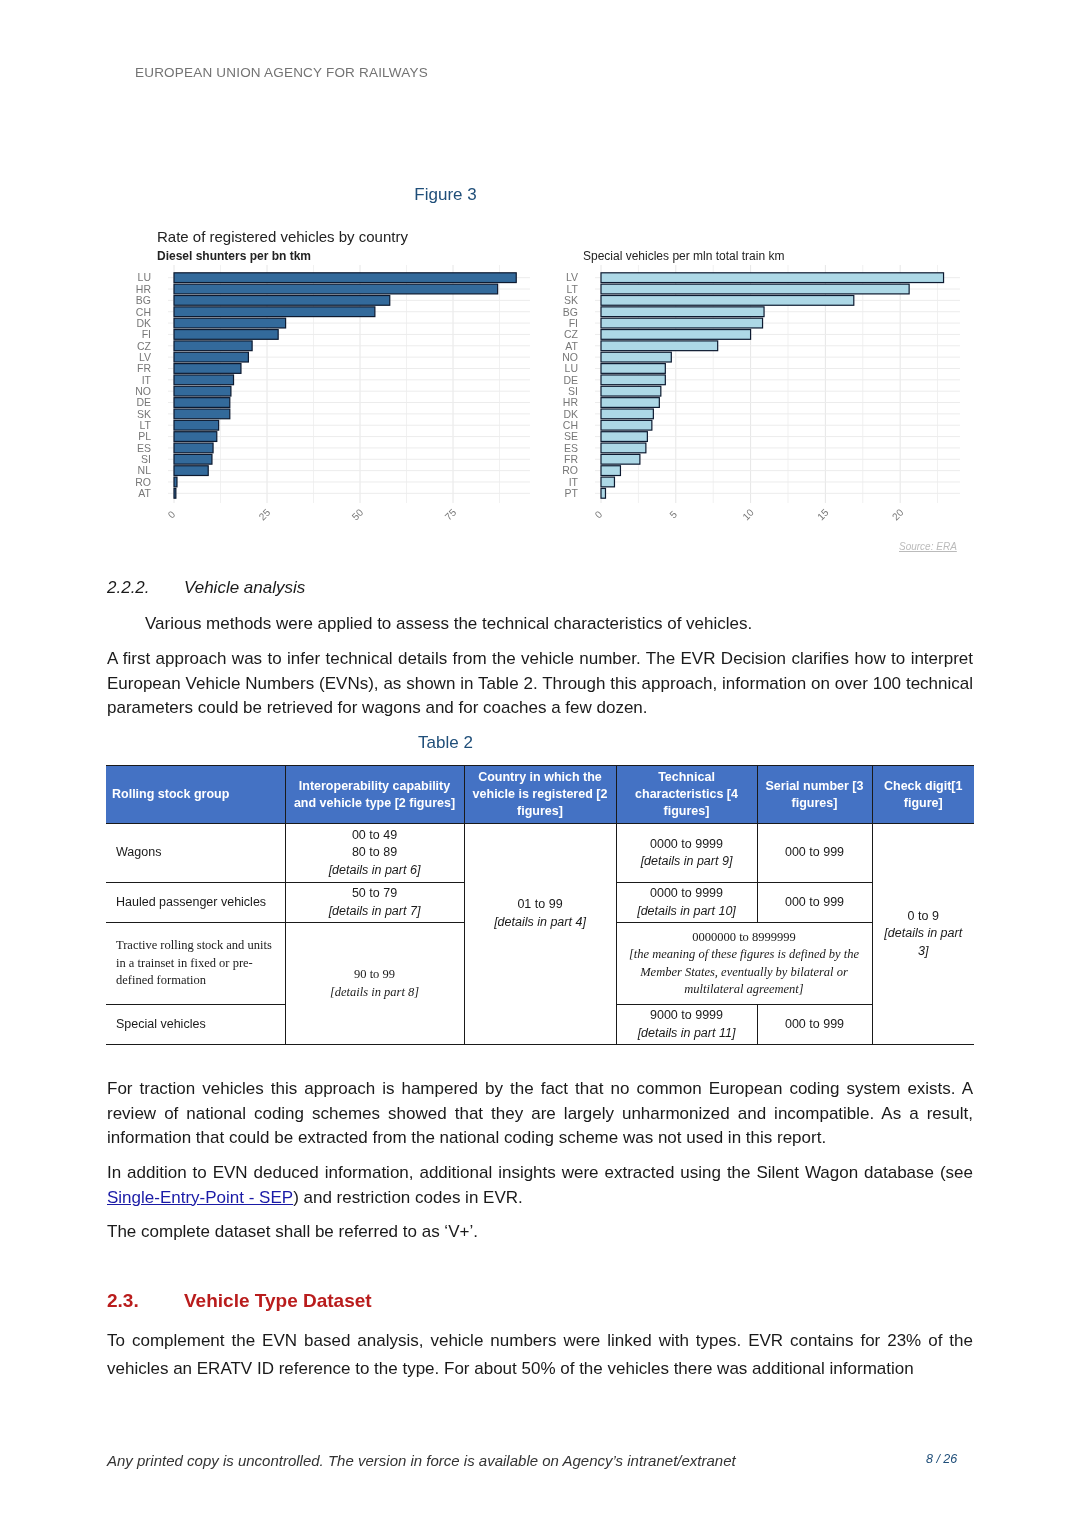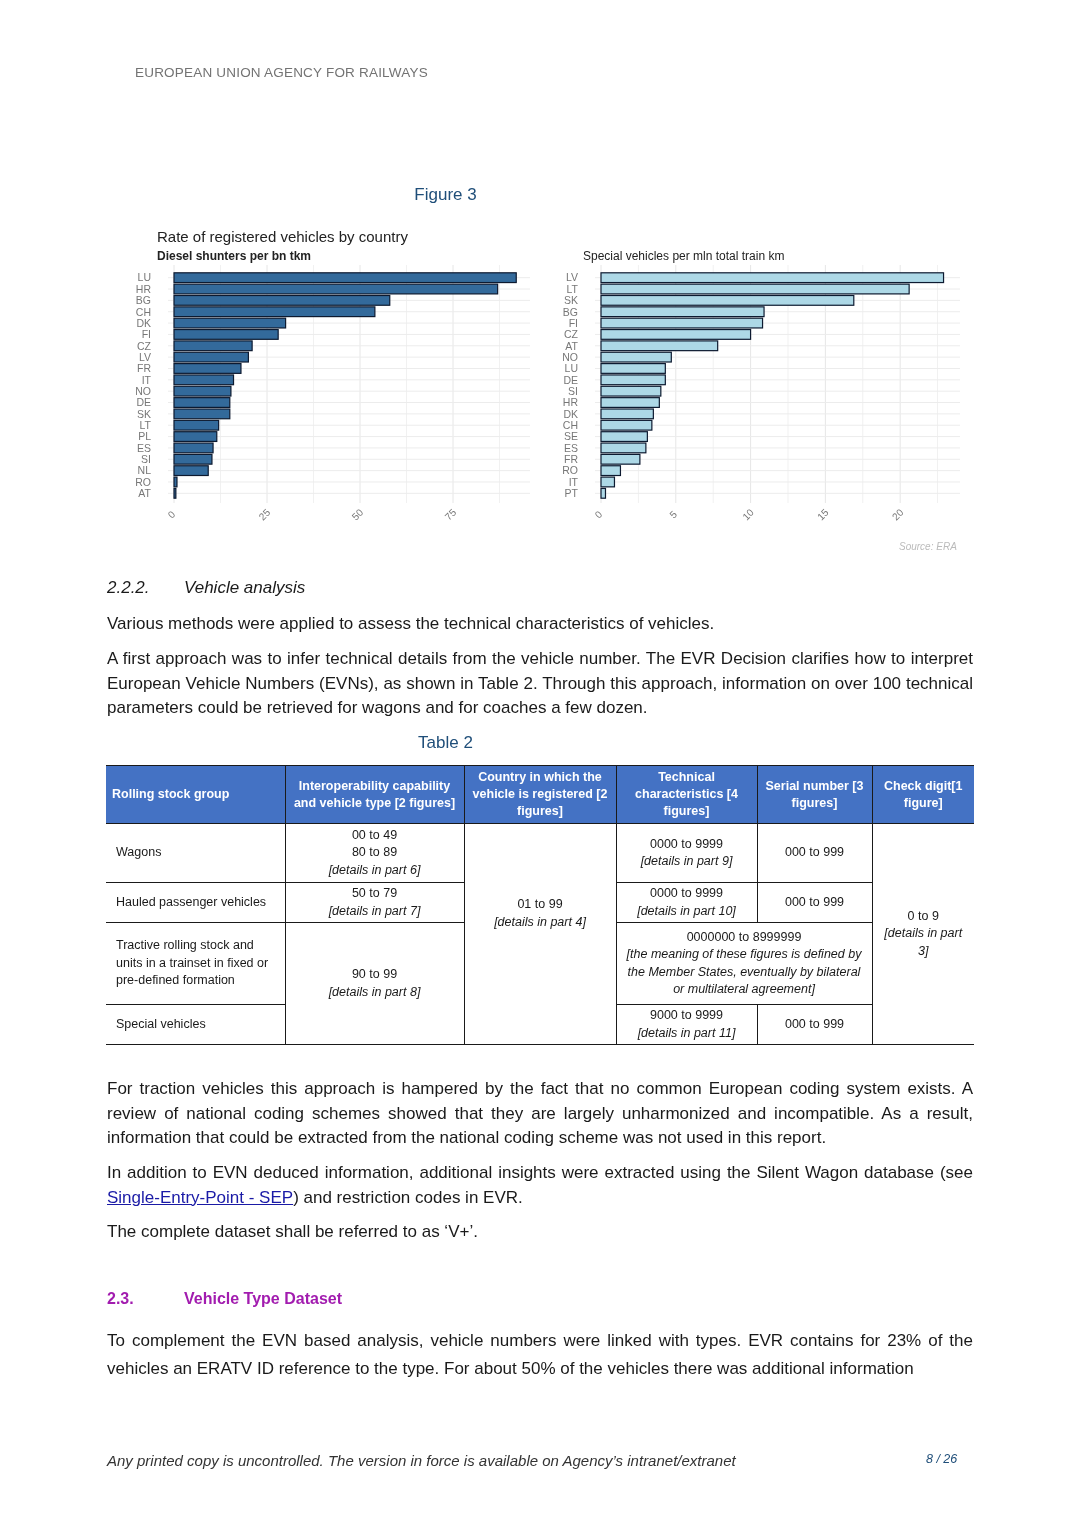--- a/index.html
+++ b/index.html
@@ -3,34 +3,34 @@
 <meta charset="utf-8">
 <style>
   html, body { margin:0; padding:0; background:#fff; }
   body { width:1080px; height:1524px; position:relative; font-family:"Liberation Sans", sans-serif; color:#1a1a1a; overflow:hidden; }
   .abs { position:absolute; }
   .header-org { left:107px; top:65px; font-size:13.5px; color:#737373; letter-spacing:0.2px;margin-left:28px; }
   .caption { color:#1f4e79; font-size:17px; text-align:center; width:891px; left:0; }
   .chart-title { font-size:15px; color:#222; }
   .chart-sub { font-size:12px; color:#222; }
   svg text { font-family:"Liberation Sans", sans-serif; }
-  .source { font-size:10px; color:#bbb; font-style:italic; }
+  .source { font-size:10px; color:#bbb; font-style:italic;text-decoration:underline; }
   .h-sub { left:107px; top:578px; font-size:17px; font-style:italic; color:#1a1a1a; }
   .h-sub .num { display:inline-block; width:77px; }
   .para { left:107px; width:866px; font-size:17px; line-height:24.5px; text-align:justify; color:#1a1a1a; }
   .para a { color:#1a1aa6; text-decoration:underline; }
   table.evn { position:absolute; left:106px; top:765px; width:868px; border-collapse:collapse; font-size:12.5px; }
   table.evn th { background:#4472c4; color:#fff; font-weight:bold; padding:3px 6px; line-height:17px; border-left:1px solid #1a1a1a; border-top:1px solid #1a1a1a; border-bottom:1px solid #1a1a1a; text-align:center; }
   table.evn th:first-child { text-align:left; border-left:none; }
   table.evn td { border:1px solid #1a1a1a; padding:2px 6px; text-align:center; line-height:17.5px; vertical-align:middle; }
   table.evn td:first-child { text-align:left; border-left:none; padding-left:10px; }
   table.evn td:last-child, table.evn th:last-child { border-right:none; }
   table.evn tr:last-child td { border-bottom:1.5px solid #1a1a1a; }
   .it { font-style:italic; }
-  .h2 { left:107px; top:1290px; font-size:16px; font-weight:bold; color:#a21caf; }
+  .h2 { left:107px; top:1290px; font-size:19px; font-weight:bold; color:#b91c1c; }
   .h2 .num { display:inline-block; width:77px; }
   .footer-note { left:107px; top:1452px; font-size:15px; font-style:italic; color:#333; }
   .footer-page { left:926px; top:1452px; font-size:12.5px; font-style:italic; color:#1f4e79; }
 </style>
 </head>
 <body>
 
 <div class="abs header-org">EUROPEAN UNION AGENCY FOR RAILWAYS</div>
 
 <div class="abs caption" style="top:185px;">Figure 3</div>
@@ -189,21 +189,21 @@
     <text x="200.58333333333334" y="252" text-anchor="middle" font-size="10" fill="#777" transform="rotate(-45 200.58333333333334 252)">10</text>
     <text x="275.375" y="252" text-anchor="middle" font-size="10" fill="#777" transform="rotate(-45 275.375 252)">15</text>
     <text x="350.1666666666667" y="252" text-anchor="middle" font-size="10" fill="#777" transform="rotate(-45 350.1666666666667 252)">20</text>
   </svg>
 
 <div class="abs source" style="left:899px; top:541px;">Source: ERA</div>
 
 <div class="abs h-sub">
   <span class="num">2.2.2.</span><span>Vehicle analysis</span>
 </div>
-<div class="abs para" style="top:612px;">Various methods were applied to assess the technical characteristics of vehicles.</div>
+<div class="abs para" style="top:612px;margin-left:38px;">Various methods were applied to assess the technical characteristics of vehicles.</div>
 <div class="abs para" style="top:647px;">A first approach was to infer technical details from the vehicle number. The EVR Decision clarifies how to interpret European Vehicle Numbers (EVNs), as shown in Table 2. Through this approach, information on over 100 technical parameters could be retrieved for wagons and for coaches a few dozen.</div>
 
 <div class="abs caption" style="top:733px;">Table 2</div>
 
 <table class="evn">
   <colgroup>
     <col style="width:179px">
       <col style="width:179px">
       <col style="width:152px">
       <col style="width:141px">
@@ -245,21 +245,21 @@
     <td>
       <div>50 to 79</div>
       <div class="it">[details in part 7]</div>
     </td>
     <td>
       <div>0000 to 9999</div>
       <div class="it">[details in part 10]</div>
     </td>
     <td>000 to 999</td>
   </tr>
-  <tr style="height:82px;">
+  <tr style="height:82px;font-family:Liberation Serif, serif;">
     <td>Tractive rolling stock and units in a trainset in fixed or pre-defined formation</td>
     <td rowspan="2">
       <div>90 to 99</div>
       <div class="it">[details in part 8]</div>
     </td>
     <td colspan="2">
       <div>0000000 to 8999999</div>
       <div class="it">[the meaning of these figures is defined by the Member States, eventually by bilateral or multilateral agreement]</div>
     </td>
   </tr>

